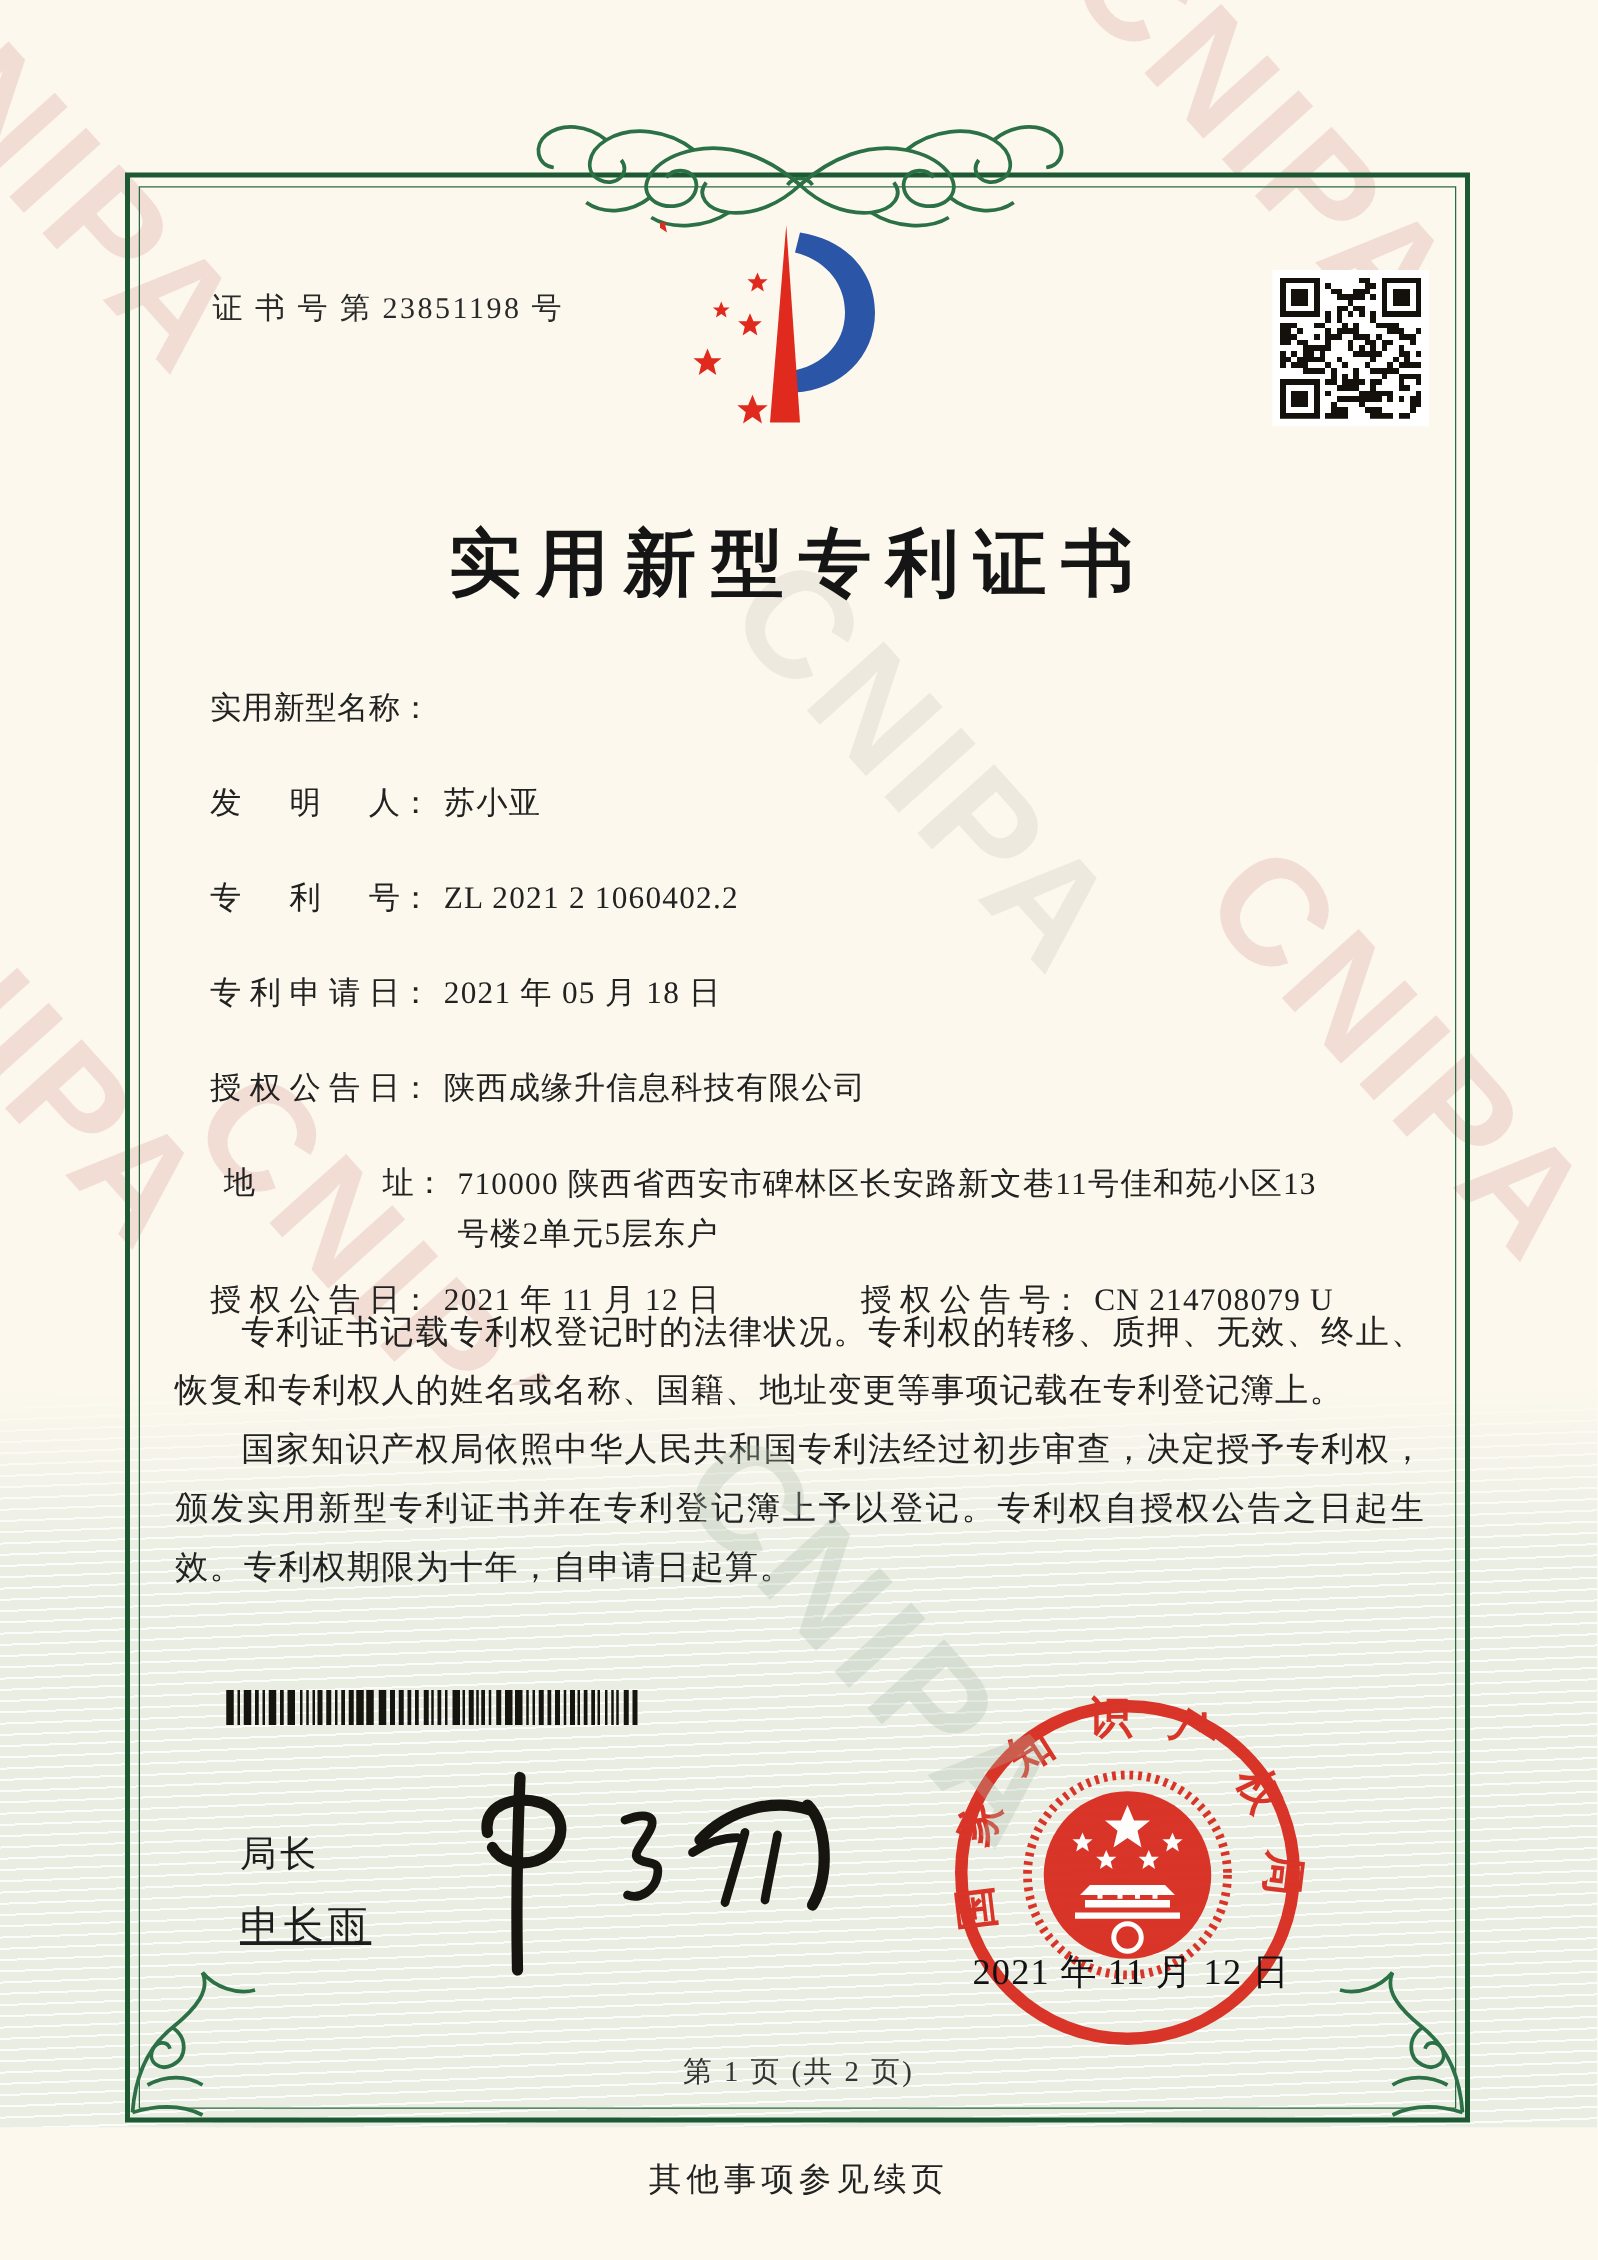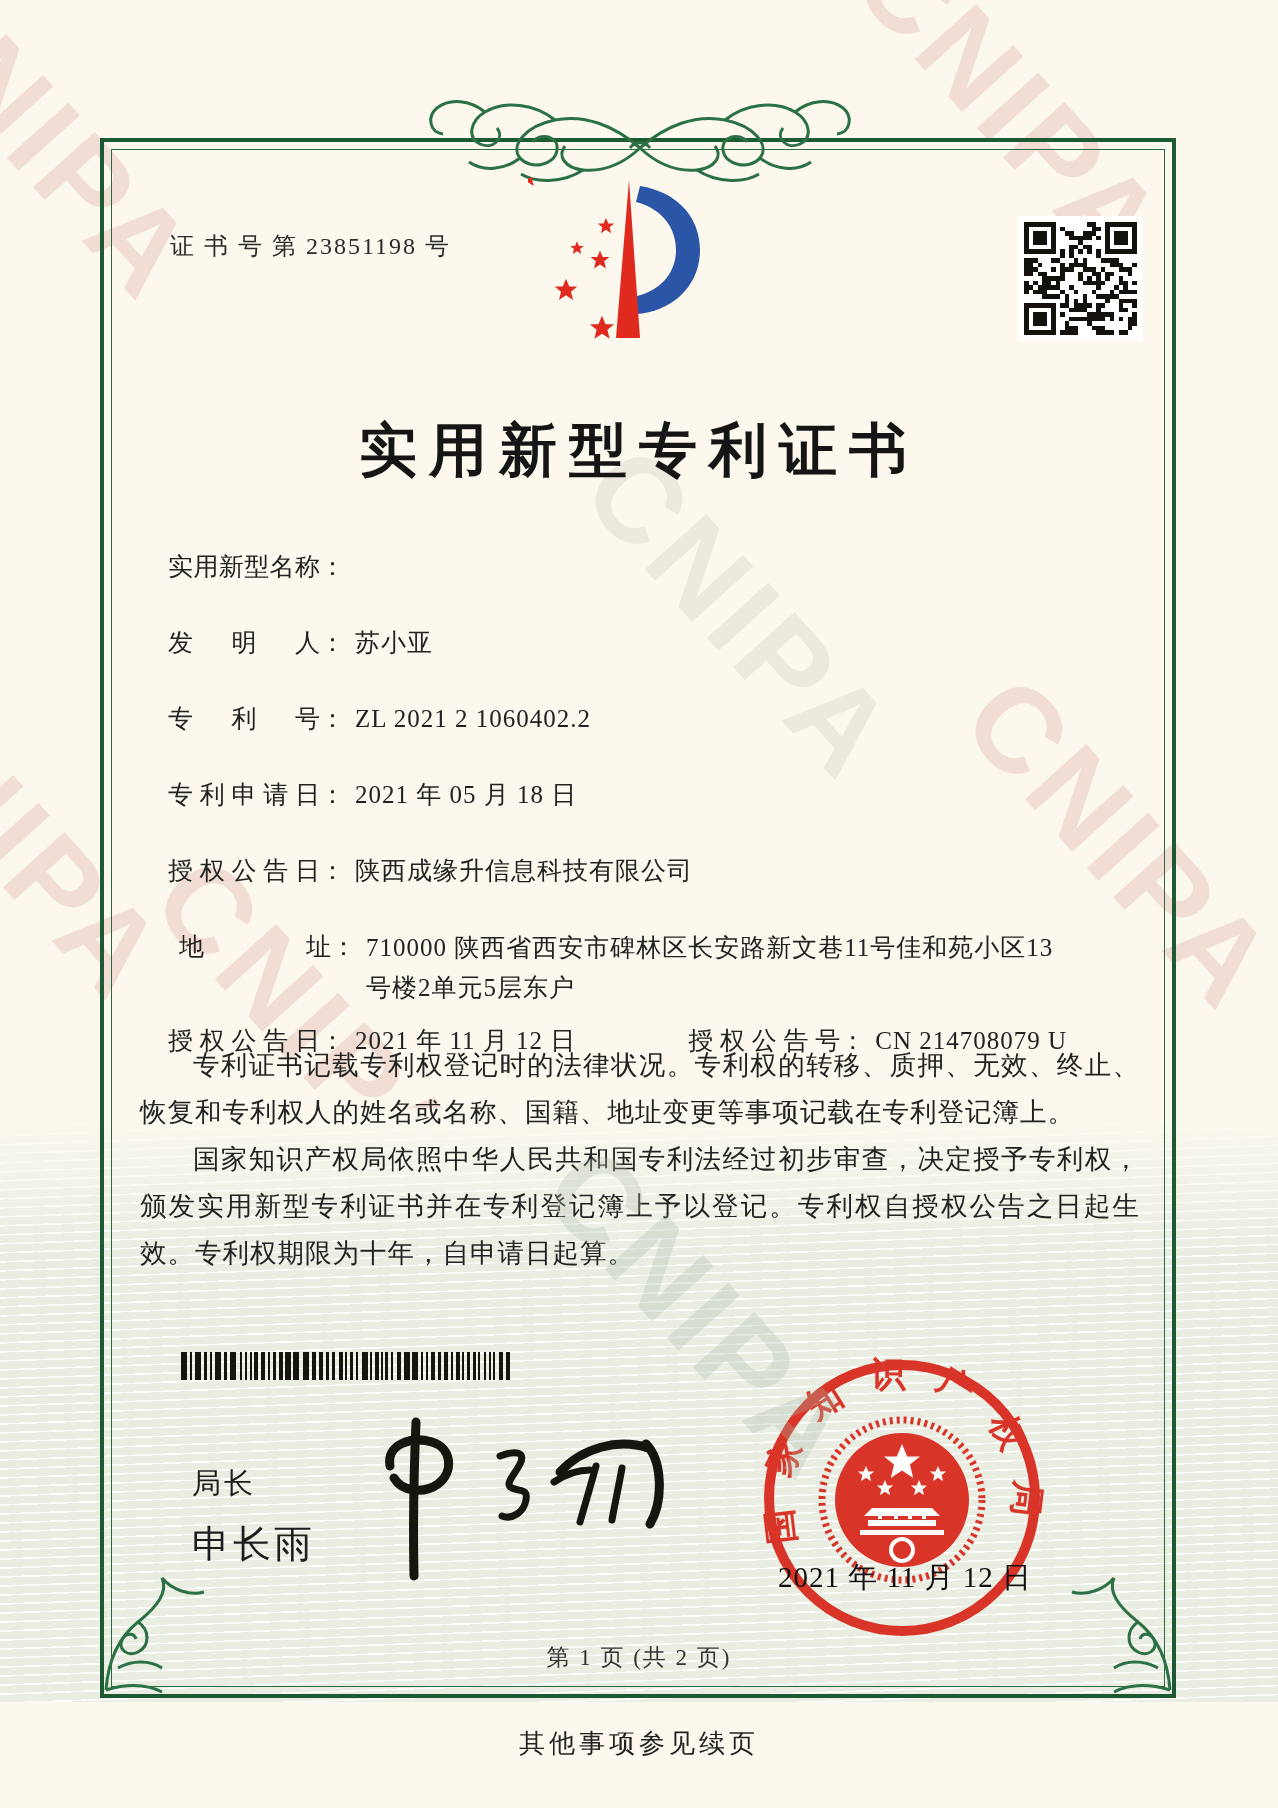--- a/index.html
+++ b/index.html
@@ -55,22 +55,22 @@
   .paragraphs{position:absolute;left:140px;top:1042px;width:1000px;font-size:26.5px;
     color:#222;line-height:47px;text-align:justify;letter-spacing:1px;}
   .paragraphs p{margin:0;text-indent:2em;}
 
   .barcode{position:absolute;left:181px;top:1352px;width:332px;height:28px;display:flex;}
   .barcode .bar{height:100%;}
   .barcode .bar.b{background:#16140f;}
 
   .signer-title{position:absolute;left:192px;top:1464px;font-size:29px;color:#1d1d1d;
     font-family:"Liberation Sans","DejaVu Sans",sans-serif;font-weight:500;letter-spacing:3px;}
-  .signer-name{position:absolute;left:192px;top:1519px;font-size:38px;color:#1d1d1d;
-    font-family:"Liberation Sans","DejaVu Sans",sans-serif;font-weight:500;letter-spacing:3px;}
+  .signer-name{position:absolute;left:192px;top:1519px;font-size:32px;color:#1d1d1d;
+    font-family:"Liberation Sans","DejaVu Sans",sans-serif;font-weight:500;letter-spacing:3px;text-decoration:underline;}
 
   .signature{position:absolute;left:350px;top:1408px;}
 
   .seal{position:absolute;left:758px;top:1354px;opacity:.93;}
   .seal-date{position:absolute;left:760px;top:1558px;width:290px;text-align:center;
     font-size:29px;color:#111;letter-spacing:1px;z-index:6;}
 
   .page-num{position:absolute;left:0;top:1642px;width:1278px;text-align:center;
     font-size:23px;color:#333;letter-spacing:2px;}
   .continuation{position:absolute;left:0;top:1726px;width:1278px;text-align:center;

